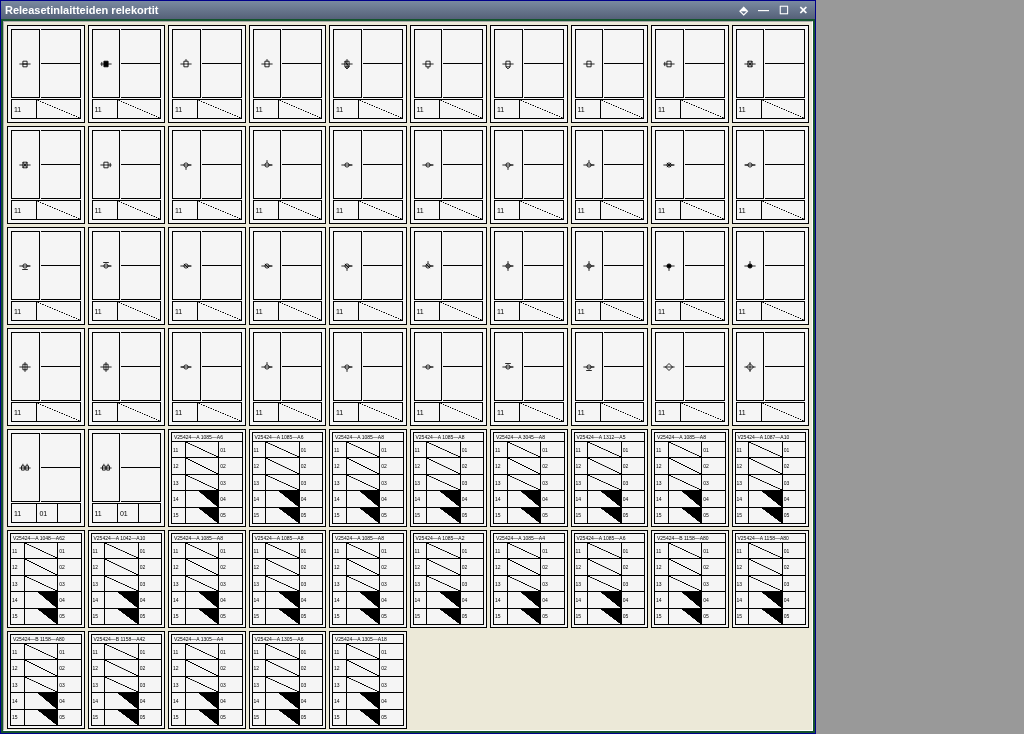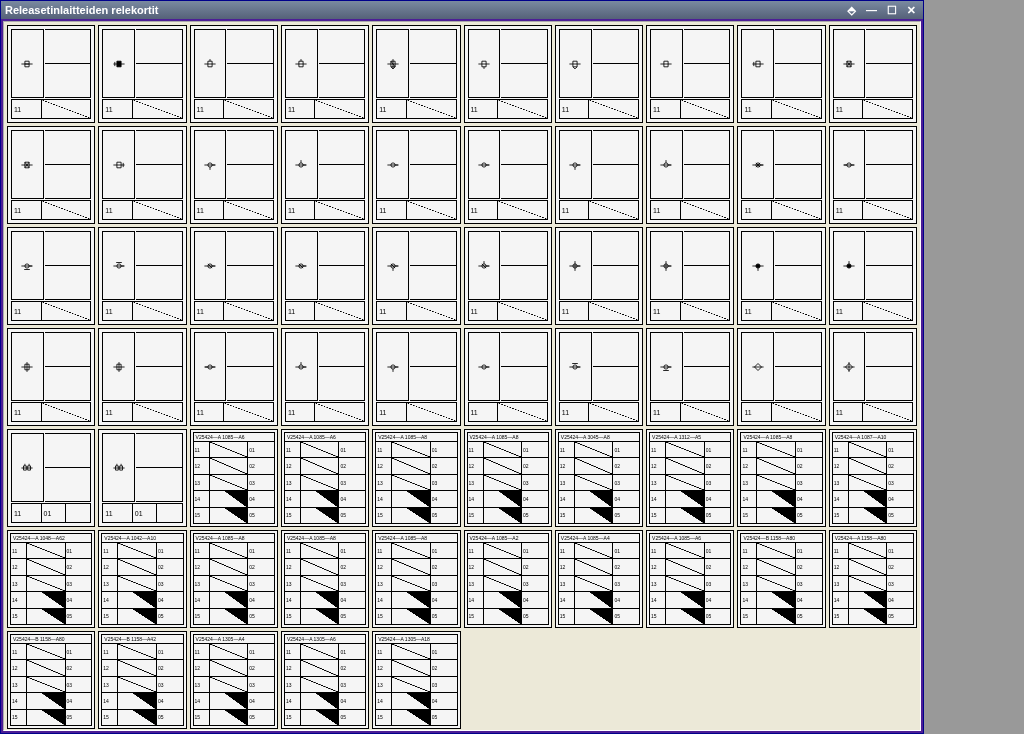--- a/index.html
+++ b/index.html
@@ -1,17 +1,17 @@
 <!DOCTYPE html>
 <html><head>
 <meta charset="utf-8">
 <style>
   * { box-sizing: border-box; margin: 0; padding: 0; }
   body { font-family: Tahoma, Arial, sans-serif; font-size: 10px; background: #999; }
-  .window { width: 924px; height: 734px; background: #4c1d95; border: 1px solid #00008B; }
+  .window { width: 816px; height: 734px; background: #14532d; border: 1px solid #00008B; }
   .titlebar {
     height: 18px; background: linear-gradient(to bottom, #7a8aa0, #556179);
     color: #fff; font-weight: bold; font-size: 11px; padding: 2px 4px;
     display: flex; align-items: center; justify-content: space-between;
   }
   .titlebar .btns { display:flex; gap:4px; }
   .titlebar .btns span { font-size:11px; cursor:default; padding:0 3px; }
   .content {
     height: 710px; overflow: hidden; border: 1px inset #fff; margin: 2px;
     background: #ece9d8; padding:3px;

